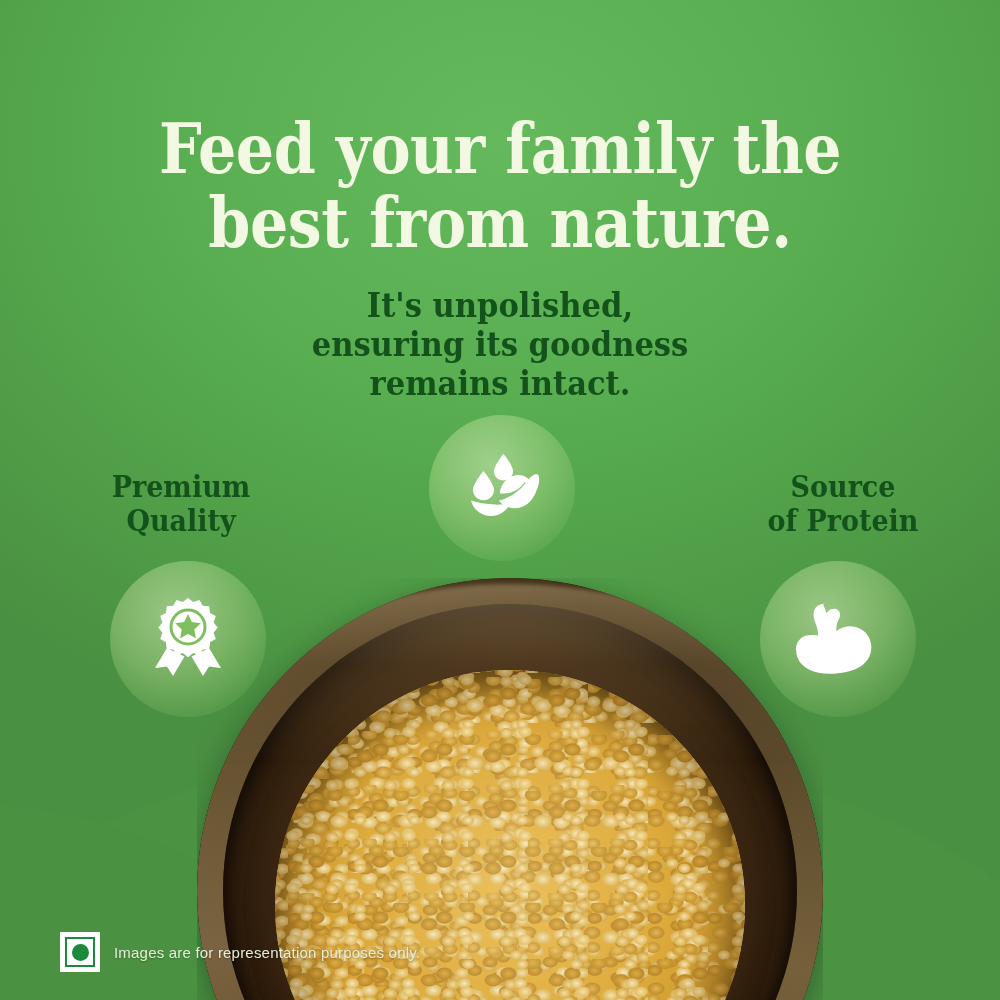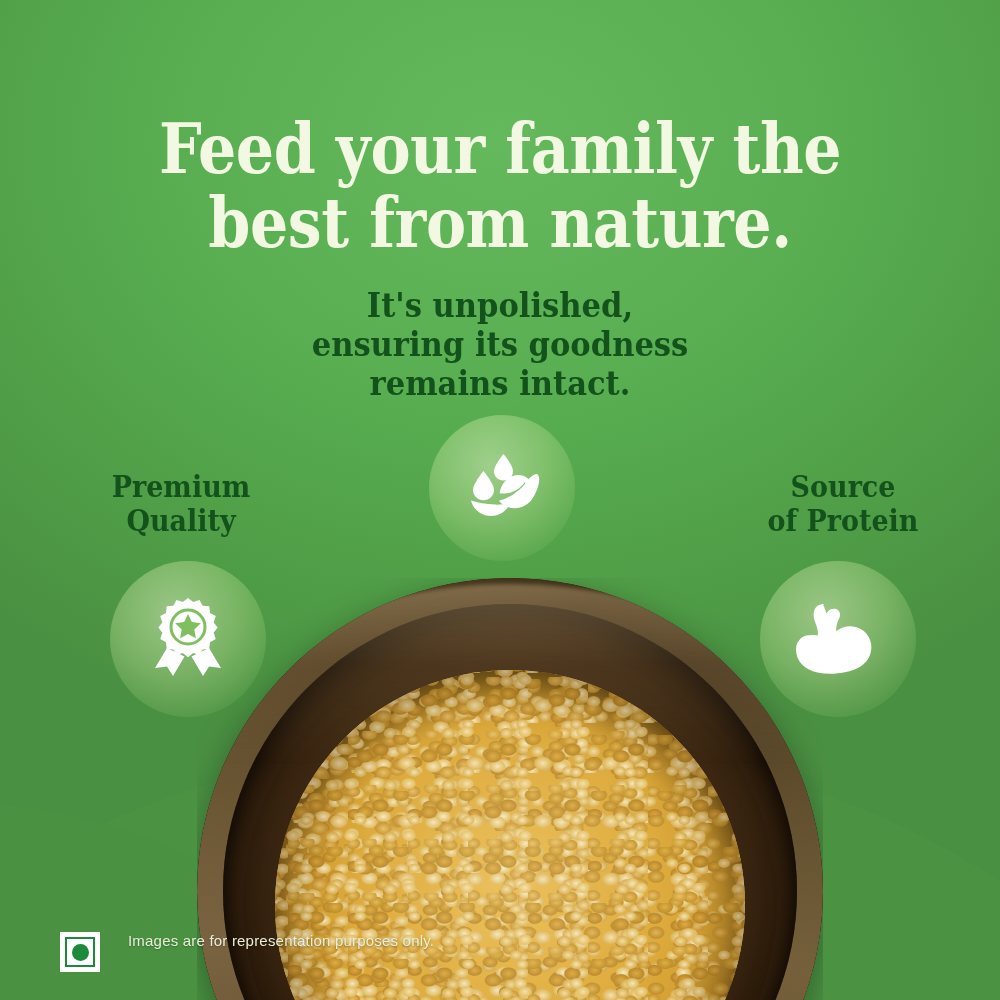--- a/index.html
+++ b/index.html
@@ -182,21 +182,21 @@
   }
   
   .wall{
     position:absolute;left:46px;top:58px;width:534px;height:534px;border-radius:50%;
     background:radial-gradient(circle at 50% 46%, rgba(0,0,0,0) 62%, rgba(26,15,4,.72) 86%, rgba(18,10,2,.92) 100%);
     pointer-events:none;
   }
 
   
   .footer{
-    position:absolute;left:60px;top:932px;display:flex;align-items:flex-start;gap:28px;
+    position:absolute;left:60px;top:932px;display:flex;align-items:center;gap:14px;
   }
   .veg-mark{
     width:40px;height:40px;border:3px solid #ffffff;background:#ffffff;
     display:flex;align-items:center;justify-content:center;box-sizing:border-box;
     padding:2px;
   }
   .veg-inner{
     width:100%;height:100%;border:2px solid #1d8a3b;
     display:flex;align-items:center;justify-content:center;box-sizing:border-box;
   }

